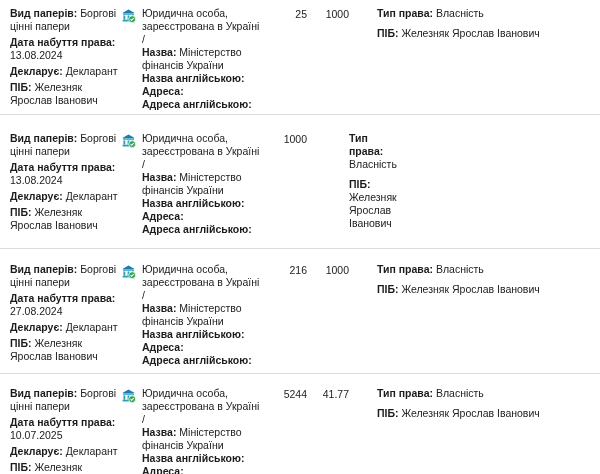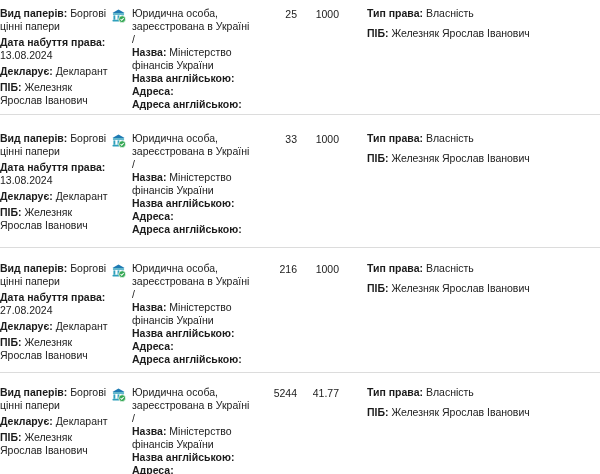--- a/index.html
+++ b/index.html
@@ -1,18 +1,18 @@
 <!DOCTYPE html>
 <html><head>
 <meta charset="utf-8">
 <style>
   *{box-sizing:border-box}
   html,body{margin:0;padding:0;width:600px;height:474px;overflow:hidden;background:#ffffff}
   body{font-family:"Liberation Sans",sans-serif;font-size:10.5px;line-height:13px;color:#212121;-webkit-font-smoothing:antialiased}
-  .row{display:grid;grid-template-columns:111px 21px 120px 45px 42px 28px 1fr;border-bottom:1px solid #dcdcdc}
+  .row{display:grid;grid-template-columns:111px 21px 120px 45px 42px 28px 1fr;padding-left:10px;border-bottom:1px solid #dcdcdc}
   .r1{padding-top:7px;padding-bottom:3px}
   .r2{padding-top:17px;padding-bottom:11px}
   .r3{padding-top:14px;padding-bottom:6px}
   .r4{padding-top:13px;border-bottom:none}
   p{margin:0}
   .c1 .f{margin-bottom:3px}
   .c3 .f{margin-bottom:7px}
   b{font-weight:700;color:#1b1b1b}
   .num{text-align:right;padding-top:1px}
   .ci{padding-top:1px}
@@ -76,21 +76,20 @@
       <path d="M10.2 11.9 l1.2 1.2 2.1-2.3" stroke="#ffffff" stroke-width="1.1" fill="none"></path>
     </svg>
   </div>
   <div class="c2">
     <p>Юридична особа, зареєстрована в Україні /</p>
     <p><b>Назва:</b> <span>Міністерство фінансів України</span></p>
     <p><b>Назва англійською:</b> <span></span></p>
     <p><b>Адреса:</b> <span></span></p>
     <p><b>Адреса англійською:</b> <span></span></p>
   </div>
-  <div class="num">33</div>
   <div class="num">1000</div>
   <div></div>
   <div class="c3">
     <p class="f"><b>Тип права:</b> <span>Власність</span></p>
     <p class="f"><b>ПІБ:</b> <span>Железняк Ярослав Іванович</span></p>
   </div>
 </section>
 
 <section class="row r3">
   <div class="c1">
@@ -123,20 +122,21 @@
   <div></div>
   <div class="c3">
     <p class="f"><b>Тип права:</b> <span>Власність</span></p>
     <p class="f"><b>ПІБ:</b> <span>Железняк Ярослав Іванович</span></p>
   </div>
 </section>
 
 <section class="row r4">
   <div class="c1">
     <p class="f"><b>Вид паперів:</b> <span>Боргові цінні папери</span></p>
+    <p class="f"><b>Дата набуття права:</b> <span>10.07.2025</span></p>
     <p class="f"><b>Декларує:</b> <span>Декларант</span></p>
     <p class="f"><b>ПІБ:</b> <span>Железняк Ярослав Іванович</span></p>
   </div>
   <div class="ci">
     <svg width="15" height="15" viewBox="0 0 16 16">
       <path d="M1.5 5.4 L8 1.6 L14.5 5.4 Z" fill="#1e7ab2"></path>
       <rect x="2" y="5.6" width="12" height="1.7" rx="0.6" fill="#2fa0bc"></rect>
       <rect x="2.6" y="7.9" width="2" height="4.6" fill="#2fa0bc"></rect>
       <rect x="7" y="7.9" width="2" height="4.6" fill="#2fa0bc"></rect>
       <rect x="11.4" y="7.9" width="2" height="4.6" fill="#2fa0bc"></rect>

